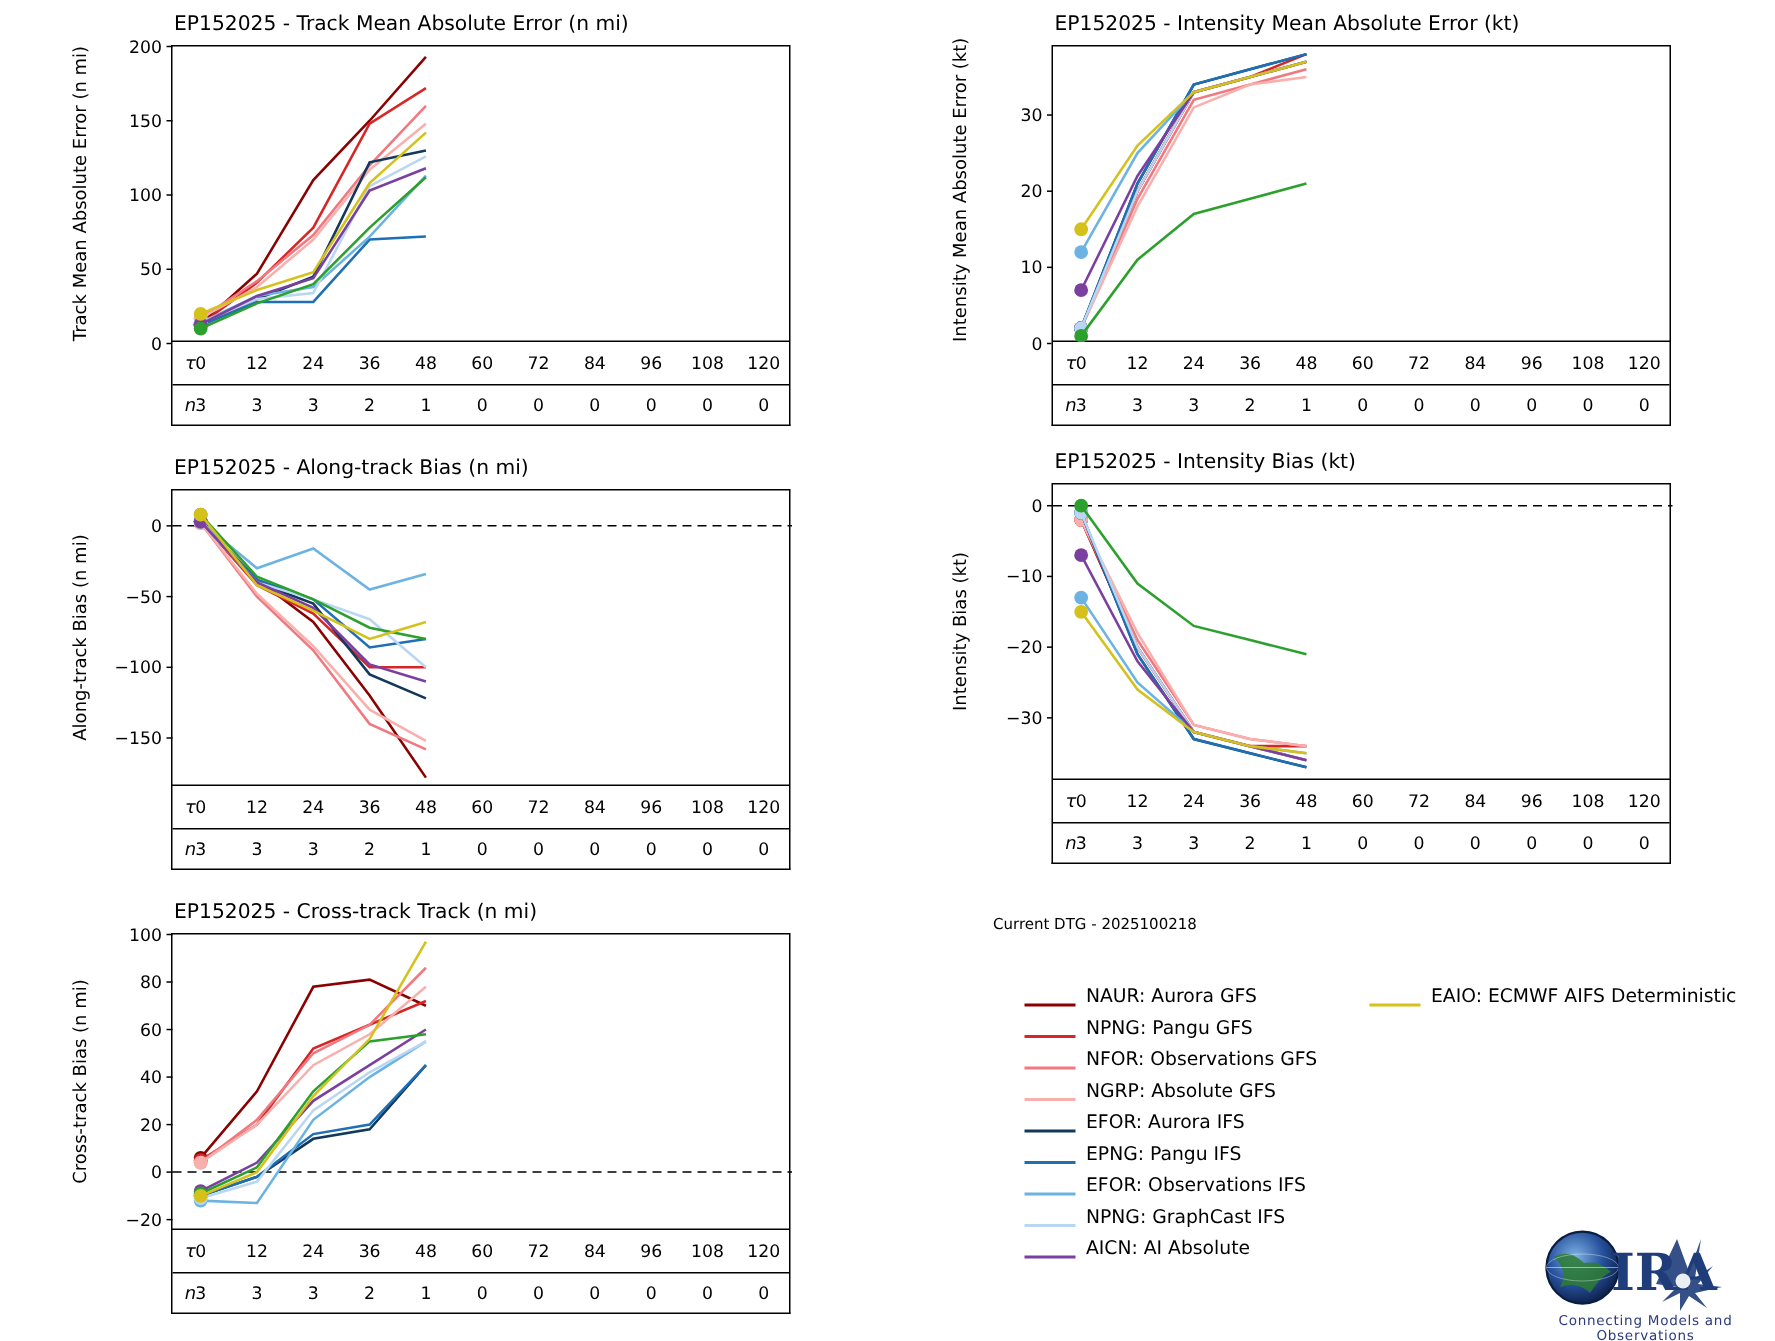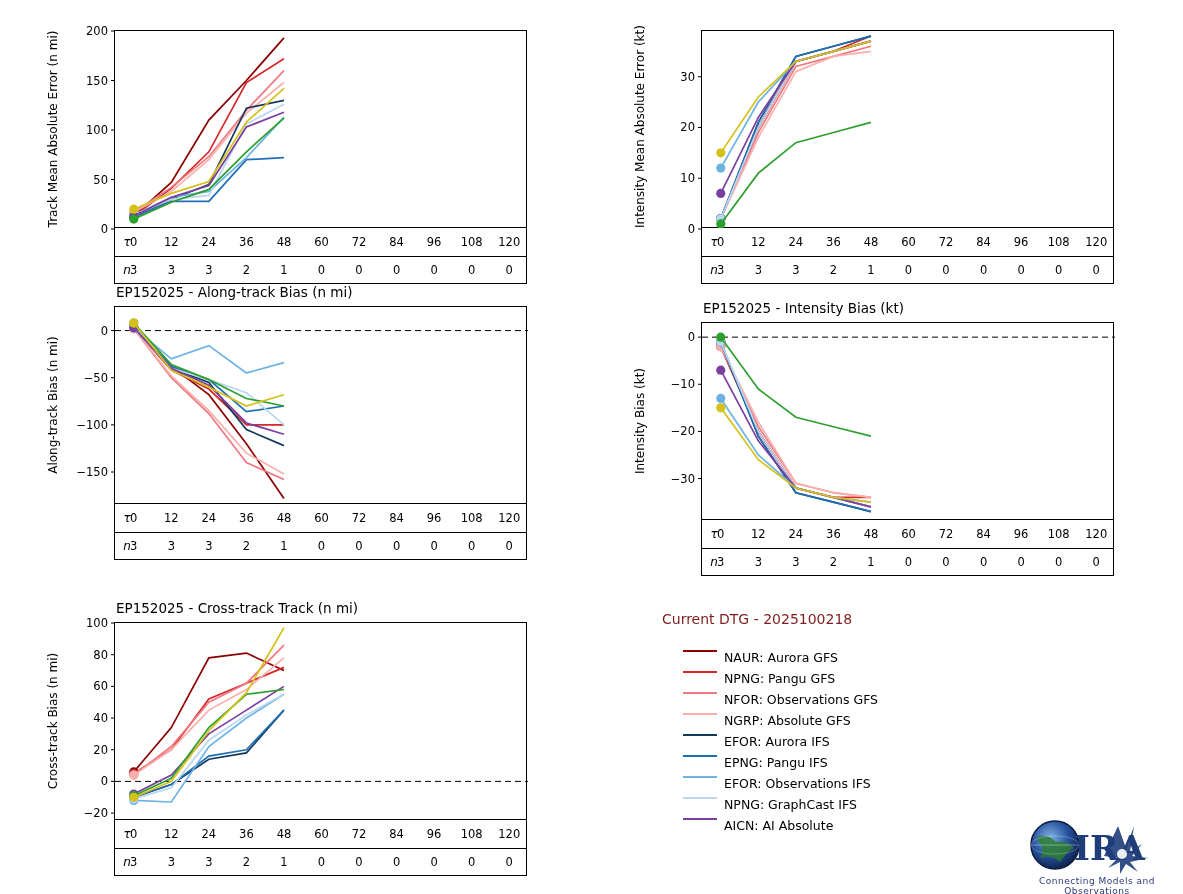--- a/index.html
+++ b/index.html
@@ -8,32 +8,33 @@
   .ptitle{font-size:13.5px;color:#000;white-space:nowrap;}
   .plot{position:absolute;border:1px solid #000;box-sizing:border-box;background:#fff;}
   svg{display:block;overflow:visible;}
   .tick{font-size:11.5px;fill:#000;}
   .tbl{position:absolute;box-sizing:border-box;border:1px solid #000;border-top:none;background:#fff;}
   .tblrow{position:relative;height:50%;box-sizing:border-box;}
   .tblrow.second{border-top:1px solid #000;}
   .cell{position:absolute;top:50%;transform:translate(-50%,-50%);font-size:11.5px;text-align:center;}
   .rowlab{position:absolute;top:50%;transform:translate(-50%,-50%);font-size:12px;font-style:italic;}
   .ylab{position:absolute;font-size:12px;transform-origin:0 0;transform:rotate(-90deg);white-space:nowrap;}
-  .dtg{position:absolute;font-size:14px;color:#7f1d1d;}
+  .dtg{position:absolute;font-size:10px;color:#000000;}
   .legend{position:absolute;}
-  .lgrow{display:flex;align-items:flex-start;height:21px;}
+  .lgrow{display:flex;align-items:flex-end;height:21px;}
   .lgline{width:34px;height:0;border-top:2.2px solid #000;margin-right:7px;}
   .lgtxt{font-size:12.5px;white-space:nowrap;}
   .logo{position:absolute;}
   .logotxt{font-size:9px;letter-spacing:0.5px;color:#2b3a7a;text-align:center;}
 </style>
 </head>
 <body>
 
 <div class="panel" id="p0" style="left: 28px; top: 8px; width: 539px; height: 284px;">
+    <div class="ptitle" style="position: absolute; left: 88px; top: 0px;">EP152025 - Track Mean Absolute Error (n mi)</div>
     <div class="ylab" style="left: 18px; top: 220px; width: 198px; text-align: center;">Track Mean Absolute Error (n mi)</div>
     <div class="plot" style="left: 86px; top: 22px; width: 413px; height: 198px;">
       <svg width="413" height="198">
         <line x1="-4" x2="0" y1="198" y2="198" stroke="#000" stroke-width="1"></line>
         <text x="-7" y="202" text-anchor="end" class="tick">0</text>
         <line x1="-4" x2="0" y1="148.5" y2="148.5" stroke="#000" stroke-width="1"></line>
         <text x="-7" y="152.5" text-anchor="end" class="tick">50</text>
         <line x1="-4" x2="0" y1="99" y2="99" stroke="#000" stroke-width="1"></line>
         <text x="-7" y="103" text-anchor="end" class="tick">100</text>
         <line x1="-4" x2="0" y1="49.5" y2="49.5" stroke="#000" stroke-width="1"></line>
@@ -100,20 +101,21 @@
         <div class="cell" style="left: 206.5px;">0</div>
         <div class="cell" style="left: 244.045px;">0</div>
         <div class="cell" style="left: 281.591px;">0</div>
         <div class="cell" style="left: 319.136px;">0</div>
         <div class="cell" style="left: 356.682px;">0</div>
         <div class="cell" style="left: 394.227px;">0</div>
       </div>
     </div>
   </div>
 <div class="panel" id="p1" style="left: 615px; top: 8px; width: 539px; height: 284px;">
+    <div class="ptitle" style="position: absolute; left: 88px; top: 0px;">EP152025 - Intensity Mean Absolute Error (kt)</div>
     <div class="ylab" style="left: 18px; top: 220px; width: 198px; text-align: center;">Intensity Mean Absolute Error (kt)</div>
     <div class="plot" style="left: 86px; top: 22px; width: 413px; height: 198px;">
       <svg width="413" height="198">
         <line x1="-4" x2="0" y1="198" y2="198" stroke="#000" stroke-width="1"></line>
         <text x="-7" y="202" text-anchor="end" class="tick">0</text>
         <line x1="-4" x2="0" y1="147.23076923076923" y2="147.23076923076923" stroke="#000" stroke-width="1"></line>
         <text x="-7" y="151.23076923076923" text-anchor="end" class="tick">10</text>
         <line x1="-4" x2="0" y1="96.46153846153847" y2="96.46153846153847" stroke="#000" stroke-width="1"></line>
         <text x="-7" y="100.46153846153847" text-anchor="end" class="tick">20</text>
         <line x1="-4" x2="0" y1="45.69230769230768" y2="45.69230769230768" stroke="#000" stroke-width="1"></line>
@@ -177,21 +179,21 @@
         <div class="cell" style="left: 168.955px;">1</div>
         <div class="cell" style="left: 206.5px;">0</div>
         <div class="cell" style="left: 244.045px;">0</div>
         <div class="cell" style="left: 281.591px;">0</div>
         <div class="cell" style="left: 319.136px;">0</div>
         <div class="cell" style="left: 356.682px;">0</div>
         <div class="cell" style="left: 394.227px;">0</div>
       </div>
     </div>
   </div>
-<div class="panel" id="p2" style="left: 28px; top: 284px; width: 539px; height: 284px;">
+<div class="panel" id="p2" style="left: 28px; top: 304px; width: 539px; height: 284px;">
     <div class="ptitle" style="position: absolute; left: 88px; top: 0px;">EP152025 - Along-track Bias (n mi)</div>
     <div class="ylab" style="left: 18px; top: 220px; width: 198px; text-align: center;">Along-track Bias (n mi)</div>
     <div class="plot" style="left: 86px; top: 22px; width: 413px; height: 198px;">
       <svg width="413" height="198">
         <line x1="0" x2="413" y1="23.571428571428584" y2="23.571428571428584" stroke="#000" stroke-width="1" stroke-dasharray="6,4"></line>
         <line x1="-4" x2="0" y1="23.571428571428584" y2="23.571428571428584" stroke="#000" stroke-width="1"></line>
         <text x="-7" y="27.571428571428584" text-anchor="end" class="tick">0</text>
         <line x1="-4" x2="0" y1="70.71428571428571" y2="70.71428571428571" stroke="#000" stroke-width="1"></line>
         <text x="-7" y="74.71428571428571" text-anchor="end" class="tick">−50</text>
         <line x1="-4" x2="0" y1="117.85714285714286" y2="117.85714285714286" stroke="#000" stroke-width="1"></line>
@@ -464,20 +466,24 @@
     <div class="lgrow">
       <span class="lgline" style="border-top-color: rgb(185, 214, 242);"></span>
       <span class="lgtxt">NPNG: GraphCast IFS</span>
     </div>
     <div class="lgrow">
       <span class="lgline" style="border-top-color: rgb(123, 63, 160);"></span>
       <span class="lgtxt">AICN: AI Absolute</span>
     </div>
   </div>
 <div class="legend" id="legend-right" style="left: 913px; top: 650px;">
+    <div class="lgrow">
+      <span class="lgline" style="border-top-color: rgb(212, 193, 26);"></span>
+      <span class="lgtxt">EAIO: ECMWF AIFS Deterministic</span>
+    </div>
   </div>
 
 <div class="logo" style="left:1022px;top:818px;width:150px;">
   <svg width="150" height="58" viewBox="0 0 150 58">
     <defs>
       <radialGradient id="globe" cx="40%" cy="35%" r="70%">
         <stop offset="0%" stop-color="#7fb2e5"></stop>
         <stop offset="55%" stop-color="#26519c"></stop>
         <stop offset="100%" stop-color="#0b1c42"></stop>
       </radialGradient>

